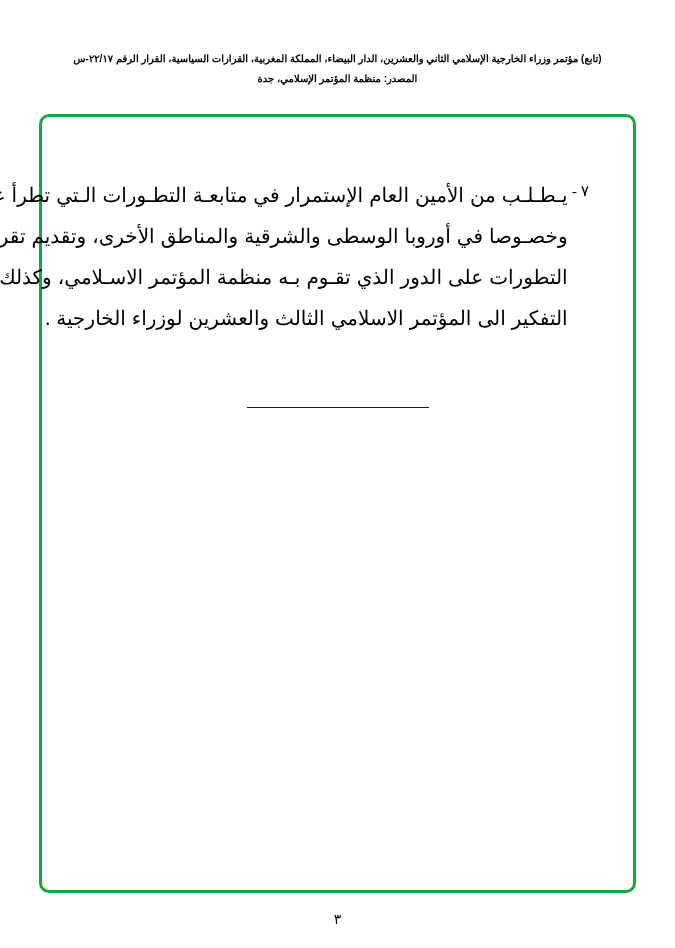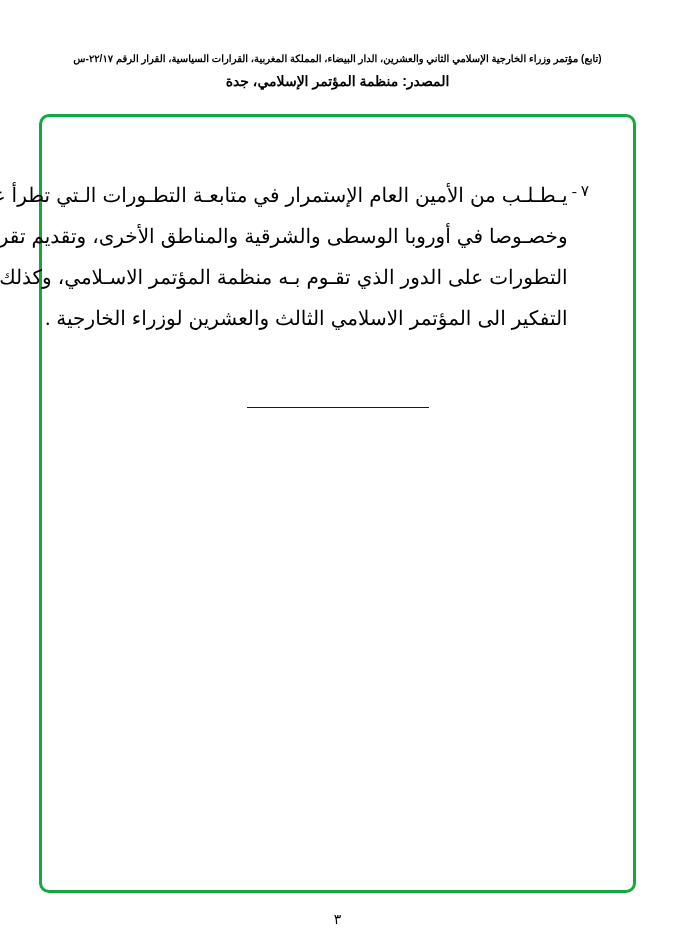--- a/index.html
+++ b/index.html
@@ -36,21 +36,21 @@
     font-weight: bold;
     font-size: 10px;
     line-height: 1.35;
     letter-spacing: 0px;
     color: #000000;
     white-space: nowrap;
   }
   .header-line2 {
     font-family: "Liberation Sans", sans-serif;
     font-weight: bold;
-    font-size: 14px;
+    font-size: 10px;
     line-height: 1.4;
     margin-top: 6px;
     color: #000000;
   }
   .header-line2 .src-label { }
   .header-line2 .src-value { }
 
   
   .frame {
     position: absolute;

